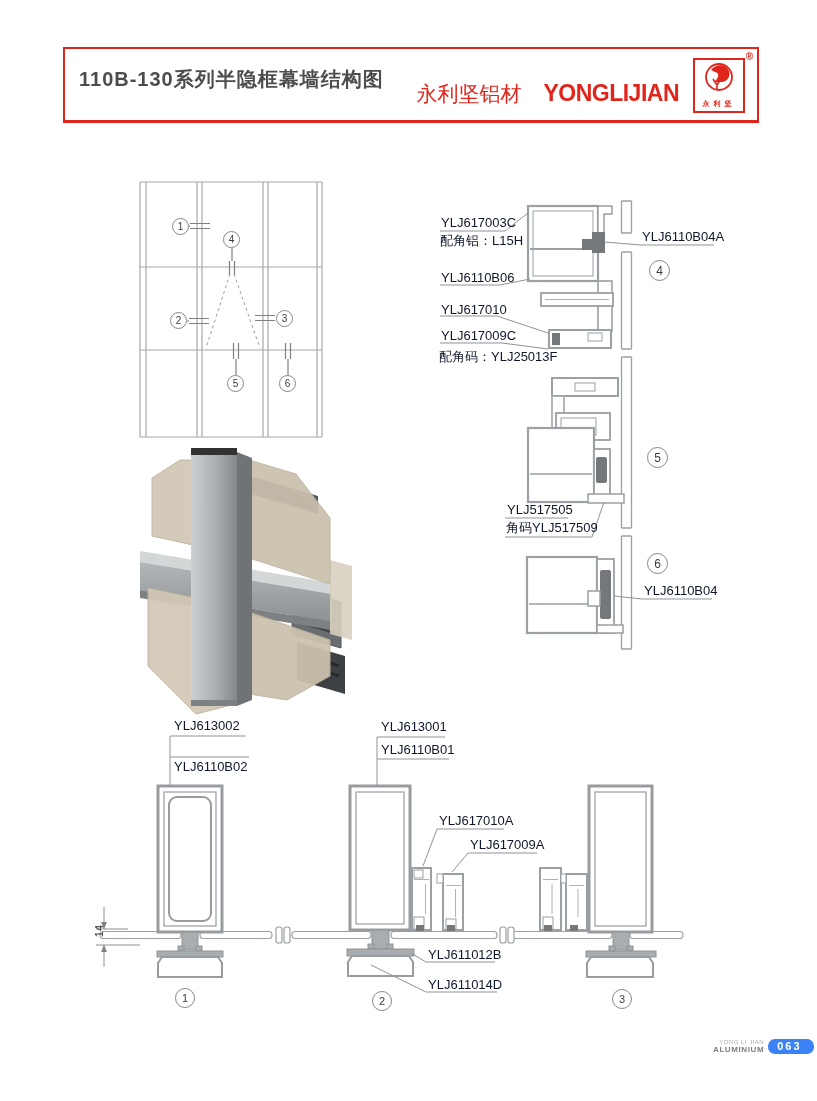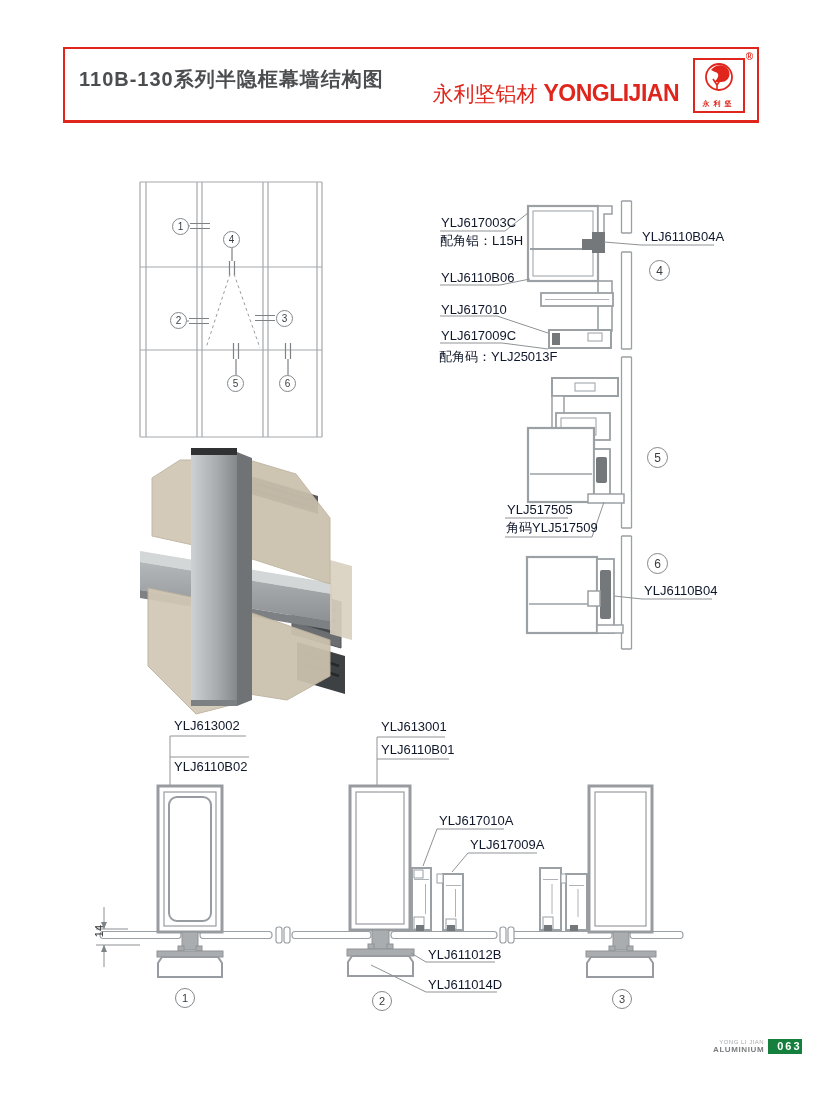--- a/index.html
+++ b/index.html
@@ -6,42 +6,42 @@
   #page{position:relative;width:817px;height:1101px;background:#fff;overflow:hidden;
         font-family:"Liberation Sans","DejaVu Sans",sans-serif;}
   
   .header{position:absolute;left:63px;top:47px;width:692px;height:71px;
           border:2px solid #e0261c;border-bottom-width:3px;background:#fff;}
   .title-cn{position:absolute;left:14px;top:17px;font-size:20px;font-weight:600;
             color:#4b4d4f;letter-spacing:1px;white-space:nowrap;}
   .title-en{position:absolute;left:14px;top:44px;font-size:11.5px;color:#55575a;white-space:nowrap;}
   .brand{position:absolute;right:78px;bottom:12px;white-space:nowrap;color:#e0261c;}
   .brand-cn{font-size:21px;font-weight:400;}
-  .brand-en{font-size:23px;font-weight:800;letter-spacing:-.5px;margin-left:6px;}
+  .brand-en{font-size:23px;font-weight:800;letter-spacing:-.5px;margin-left:22px;}
   .logo{position:absolute;right:12px;top:9px;width:52px;height:55px;border:2px solid #e0261c;
         box-sizing:border-box;}
   .logo-chars{position:absolute;left:0;right:0;bottom:2px;text-align:center;font-size:7px;
               font-weight:700;color:#e0261c;letter-spacing:4px;white-space:nowrap;}
   .regmark{position:absolute;right:4px;top:2px;font-size:10px;color:#e0261c;font-weight:700;}
   
   .abs{position:absolute;}
   .callout{position:absolute;border:1.4px solid #84888c;border-radius:50%;background:#fff;
            color:#3a3c3e;display:flex;align-items:center;justify-content:center;box-sizing:border-box;}
   .co-s{width:17px;height:17px;font-size:10px;}
   .co-m{width:21px;height:21px;font-size:12px;}
   .co-b{width:20px;height:20px;font-size:11px;}
   .lbl{position:absolute;font-size:13px;color:#0f172a;white-space:nowrap;line-height:1.05;}
   .dim-txt{position:absolute;font-size:11px;color:#2e3032;transform:rotate(-90deg);
            transform-origin:center center;width:22px;text-align:center;}
   
   .footer{position:absolute;left:681px;top:1039px;display:flex;align-items:flex-end;gap:4px;margin-left:32px;}
   .f-l1{font-size:6px;color:#a8aaac;letter-spacing:.5px;text-align:right;}
   .f-l2{font-size:8px;font-weight:700;color:#7a7d7f;letter-spacing:.6px;text-align:right;}
-  .f-badge{background:#15803d;color:#fff;font-size:11px;font-weight:700;letter-spacing:2px;
-           padding:1px 0 1px 9px;line-height:13px;}
+  .f-badge{background:#3b82f6;color:#fff;font-size:11px;font-weight:700;letter-spacing:2px;
+           padding:1px 12px 1px 9px;line-height:13px;border-radius:7px;}
   svg{display:block;}
 </style>
 </head>
 <body>
 
 <div id="page">
 
   <div class="header">
     <div class="title-cn">110B-130系列半隐框幕墙结构图</div>
     <div class="brand">

